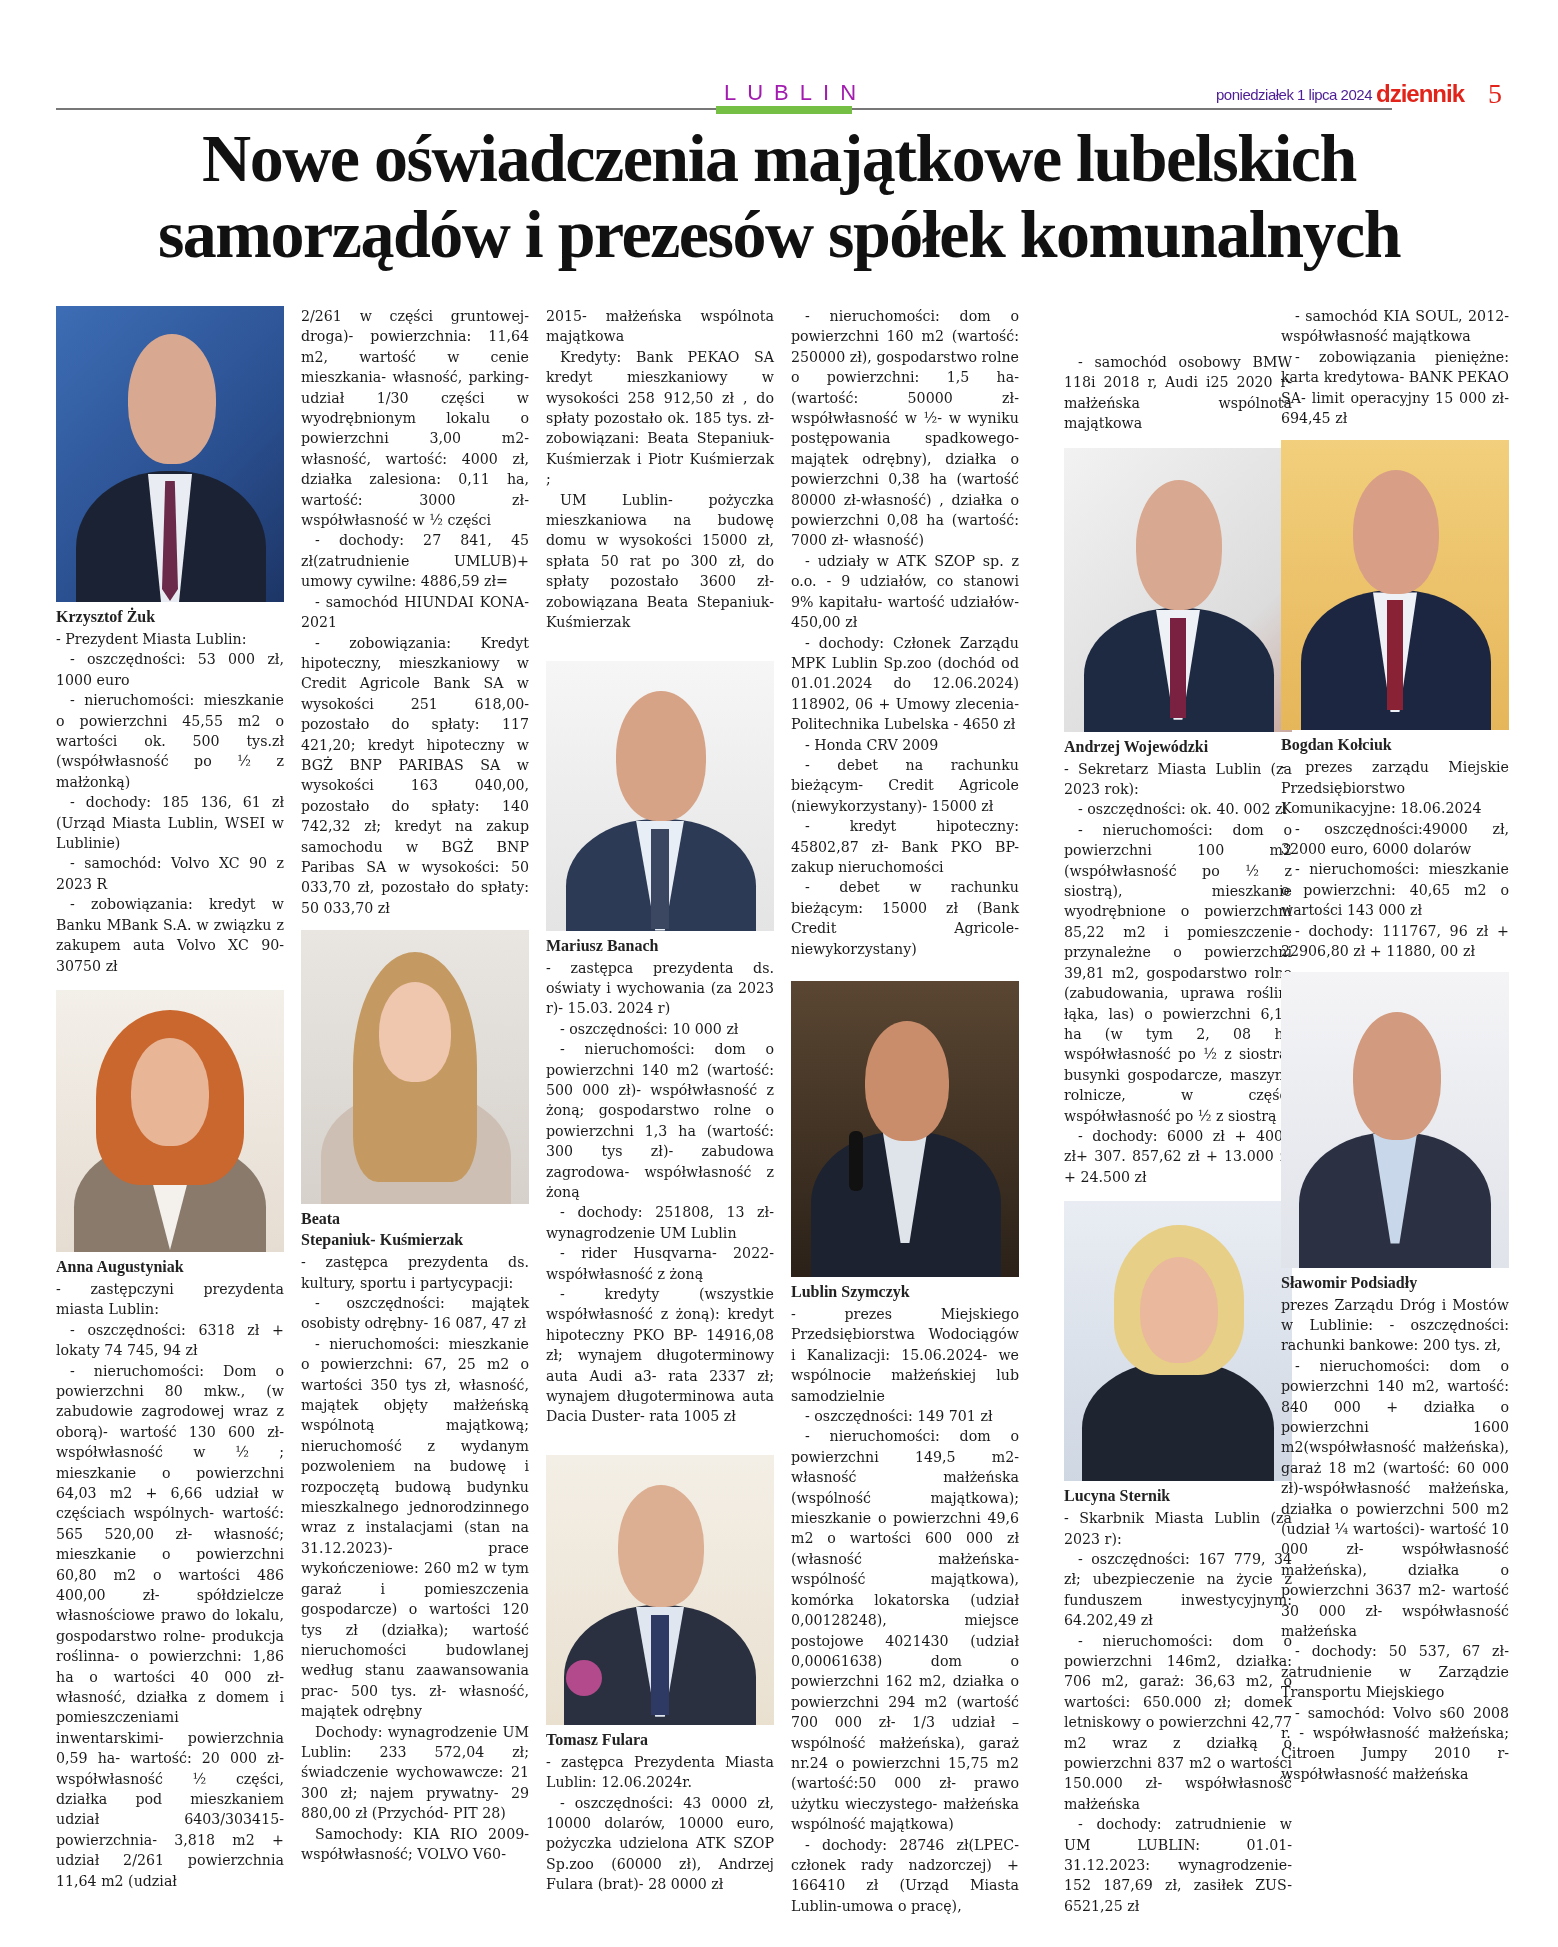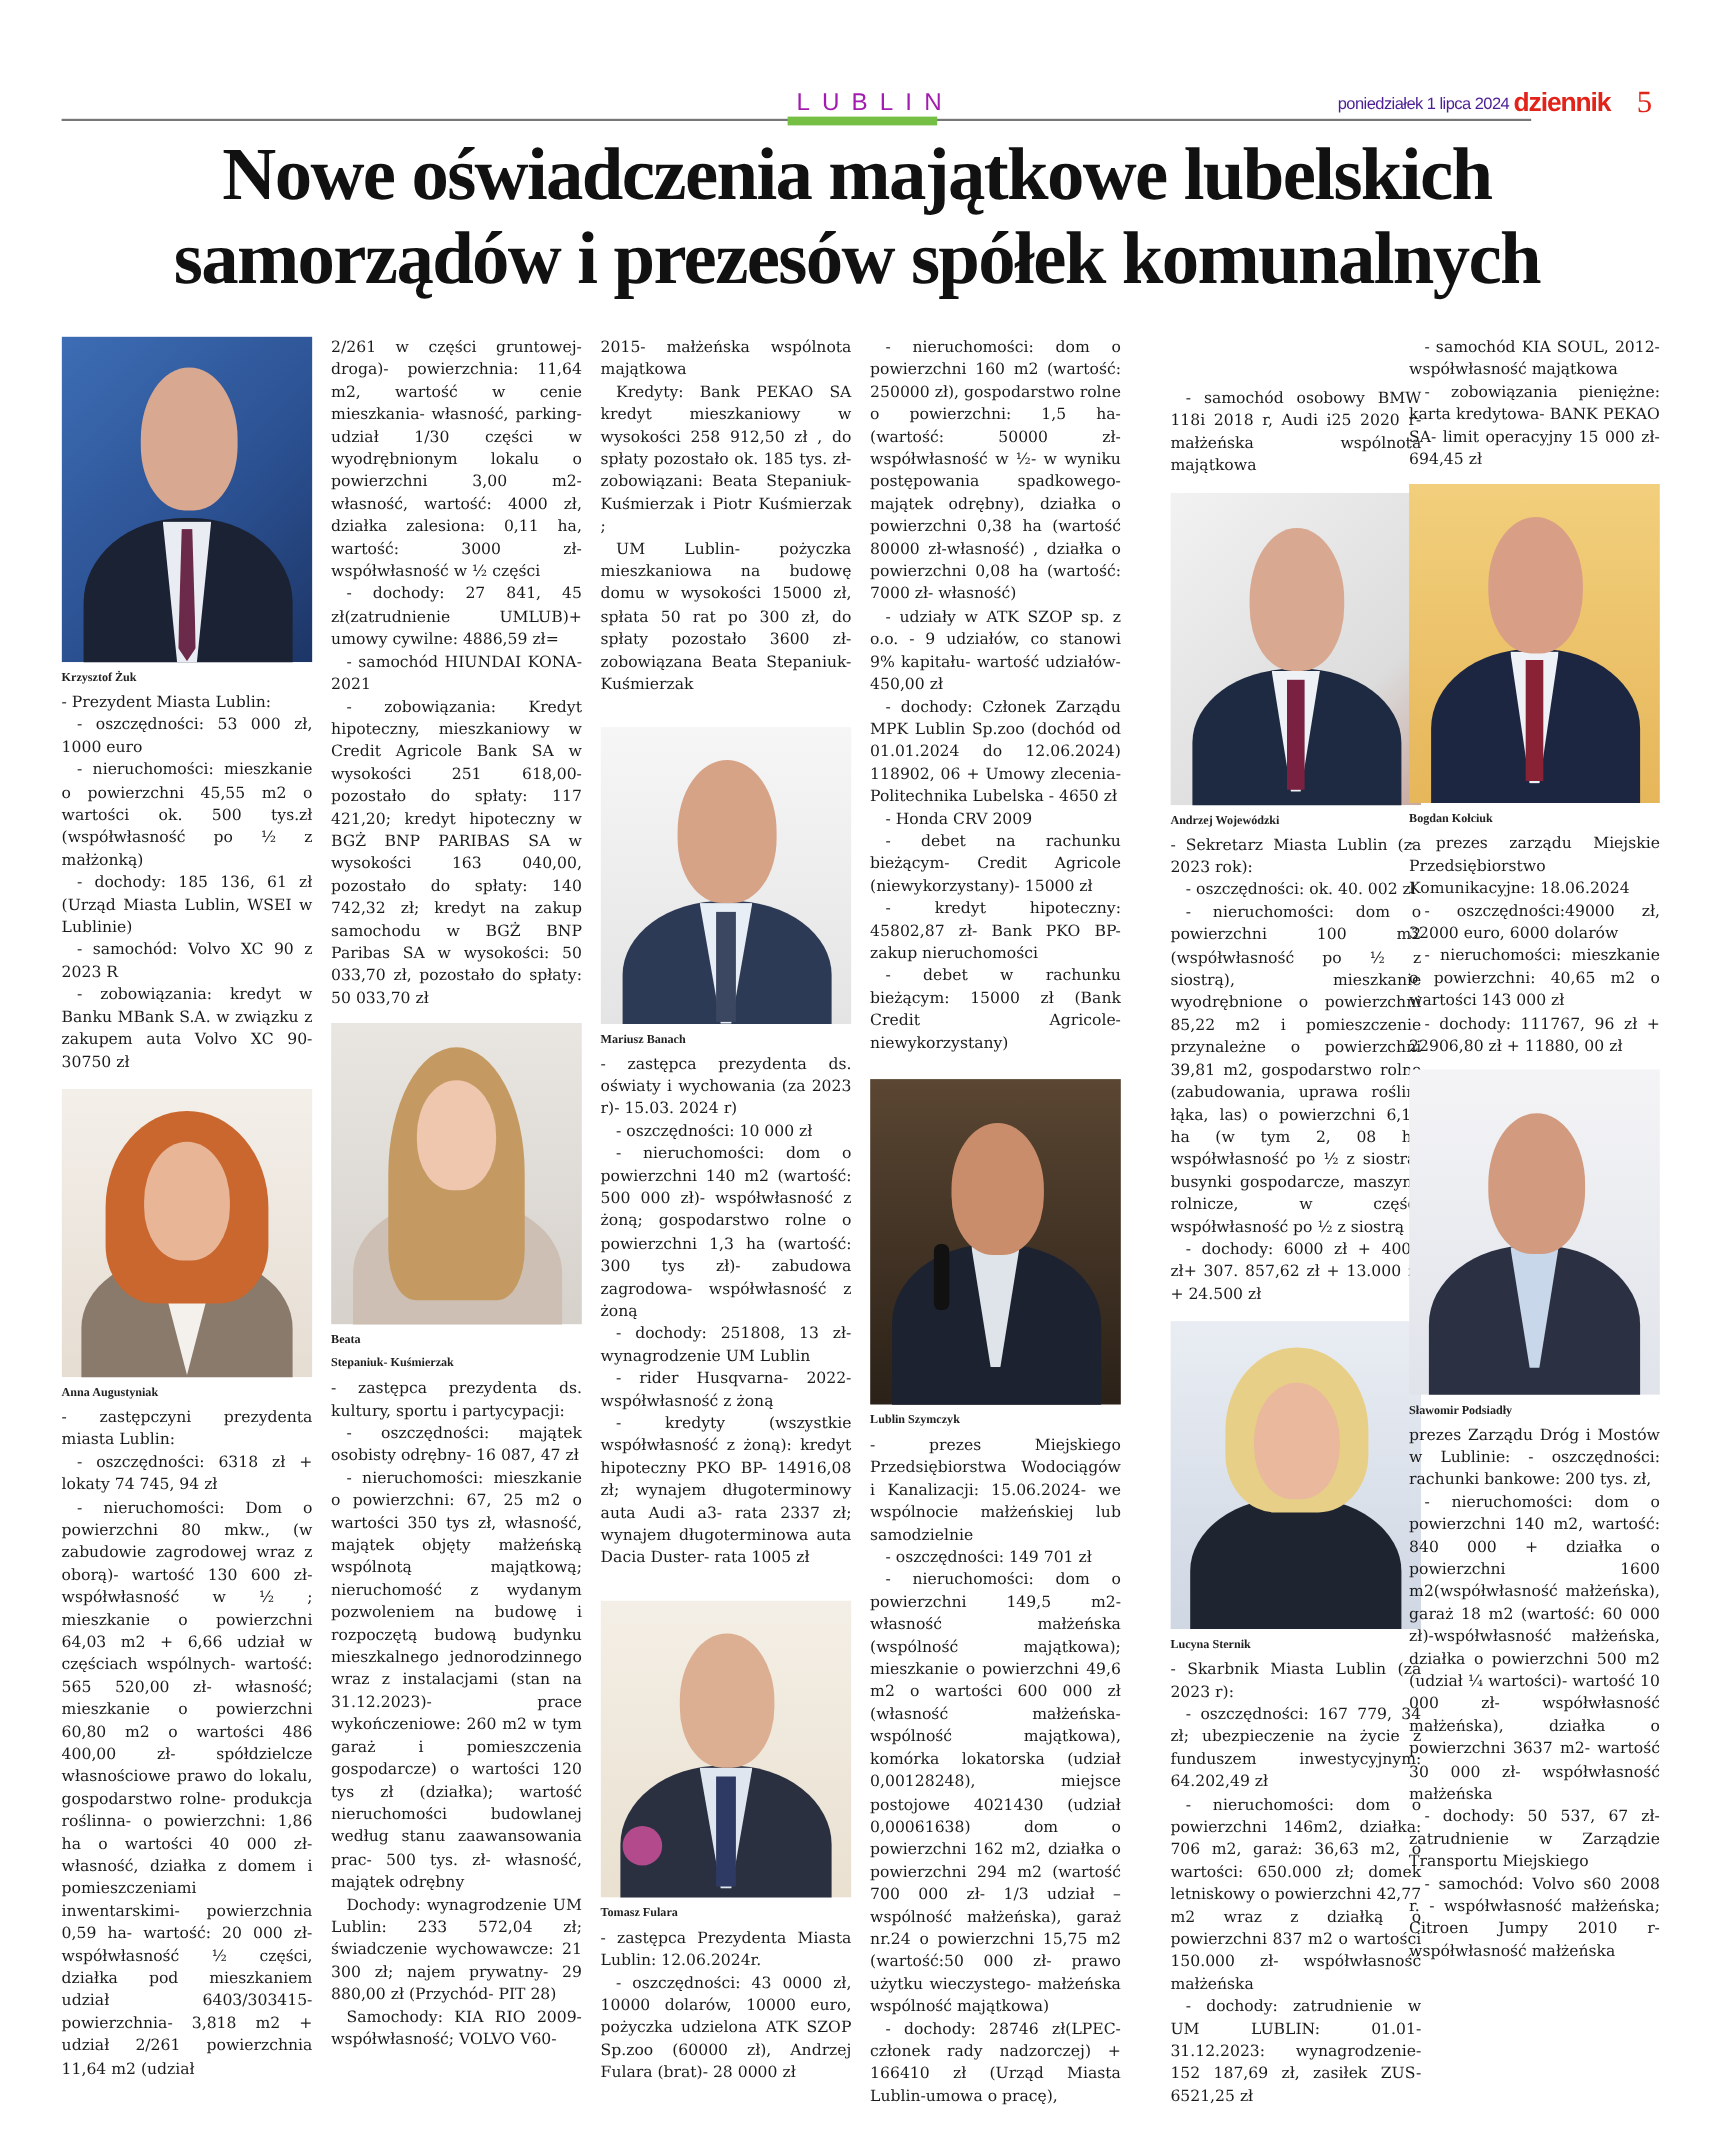--- a/index.html
+++ b/index.html
@@ -8,21 +8,21 @@
   .masthead .rule { position: absolute; left: 0; right: 110px; top: 26px; height: 2px; background: #777; }
   .section { position: absolute; left: 660px; top: 0; width: 136px; text-align: center; font-family: "Liberation Sans", sans-serif; font-size: 22px; letter-spacing: 11px; color: #a21caf; line-height: 22px; padding-left: 8px; }
   .section-bar { position: absolute; left: 660px; top: 24px; width: 136px; height: 8px; background: #76bf45; }
   .date { position: absolute; right: 130px; top: 4px; font-family: "Liberation Sans", sans-serif; font-size: 15px; color: #4c1d95; letter-spacing: -0.5px; }
   .brand { position: absolute; right: 38px; top: -2px; font-family: "Liberation Sans", sans-serif; font-weight: bold; font-size: 24px; color: #e2231a; letter-spacing: -1px; }
   .pagenum { position: absolute; right: 0; top: -4px; font-family: "Liberation Serif", serif; font-size: 28px; color: #e2231a; }
   h1 { position: absolute; left: 0; top: 120px; width: 1558px; margin: 0; text-align: center; font-family: "Liberation Serif", serif; font-weight: bold; font-size: 68px; line-height: 76px; letter-spacing: -1.5px; color: #111; }
   .col { position: absolute; top: 306px; width: 228px; font-size: 14.2px; line-height: 20.4px; text-align: justify; }
   .col p { margin: 0; text-indent: 14px; }
   .col p.lead { text-indent: 0; }
-  .name { font-family: "Liberation Serif", serif; font-weight: bold; font-size: 11px; line-height: 21px; margin: 4px 0 2px 0; color: #222; }
+  .name { font-family: "Liberation Serif", serif; font-weight: bold; font-size: 16px; line-height: 21px; margin: 4px 0 2px 0; color: #222; }
   .photo { width: 228px; position: relative; overflow: hidden; margin: 0 0 2px 0; }
   .photo .bg { position: absolute; inset: 0; }
   .photo .head { position: absolute; border-radius: 50% 50% 45% 45%; }
   .photo .body { position: absolute; border-radius: 48% 48% 0 0; }
   .photo .shirt { position: absolute; }
   .photo .tie { position: absolute; }
 </style>
 </head>
 <body>
 

